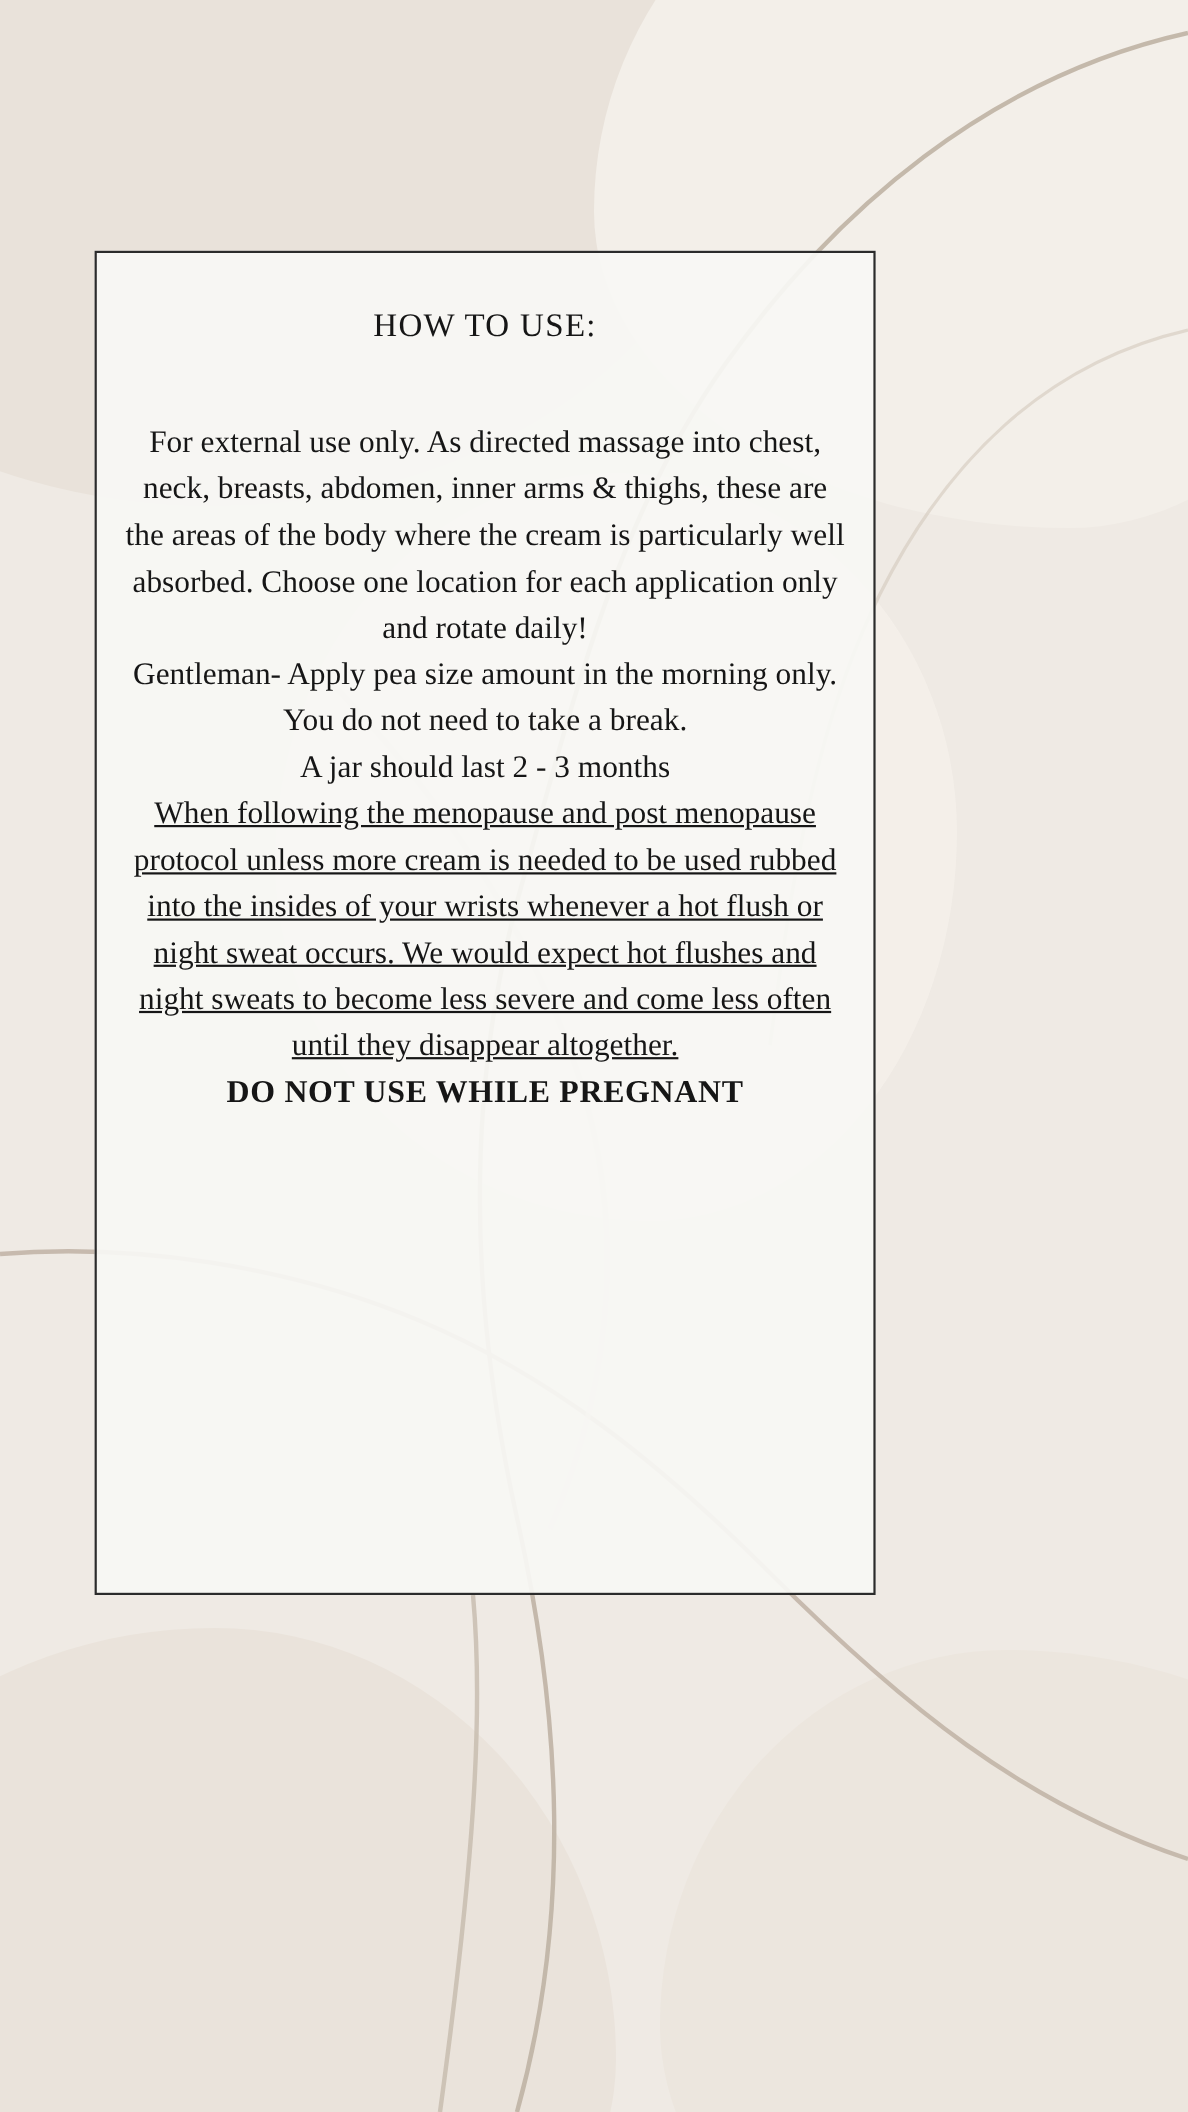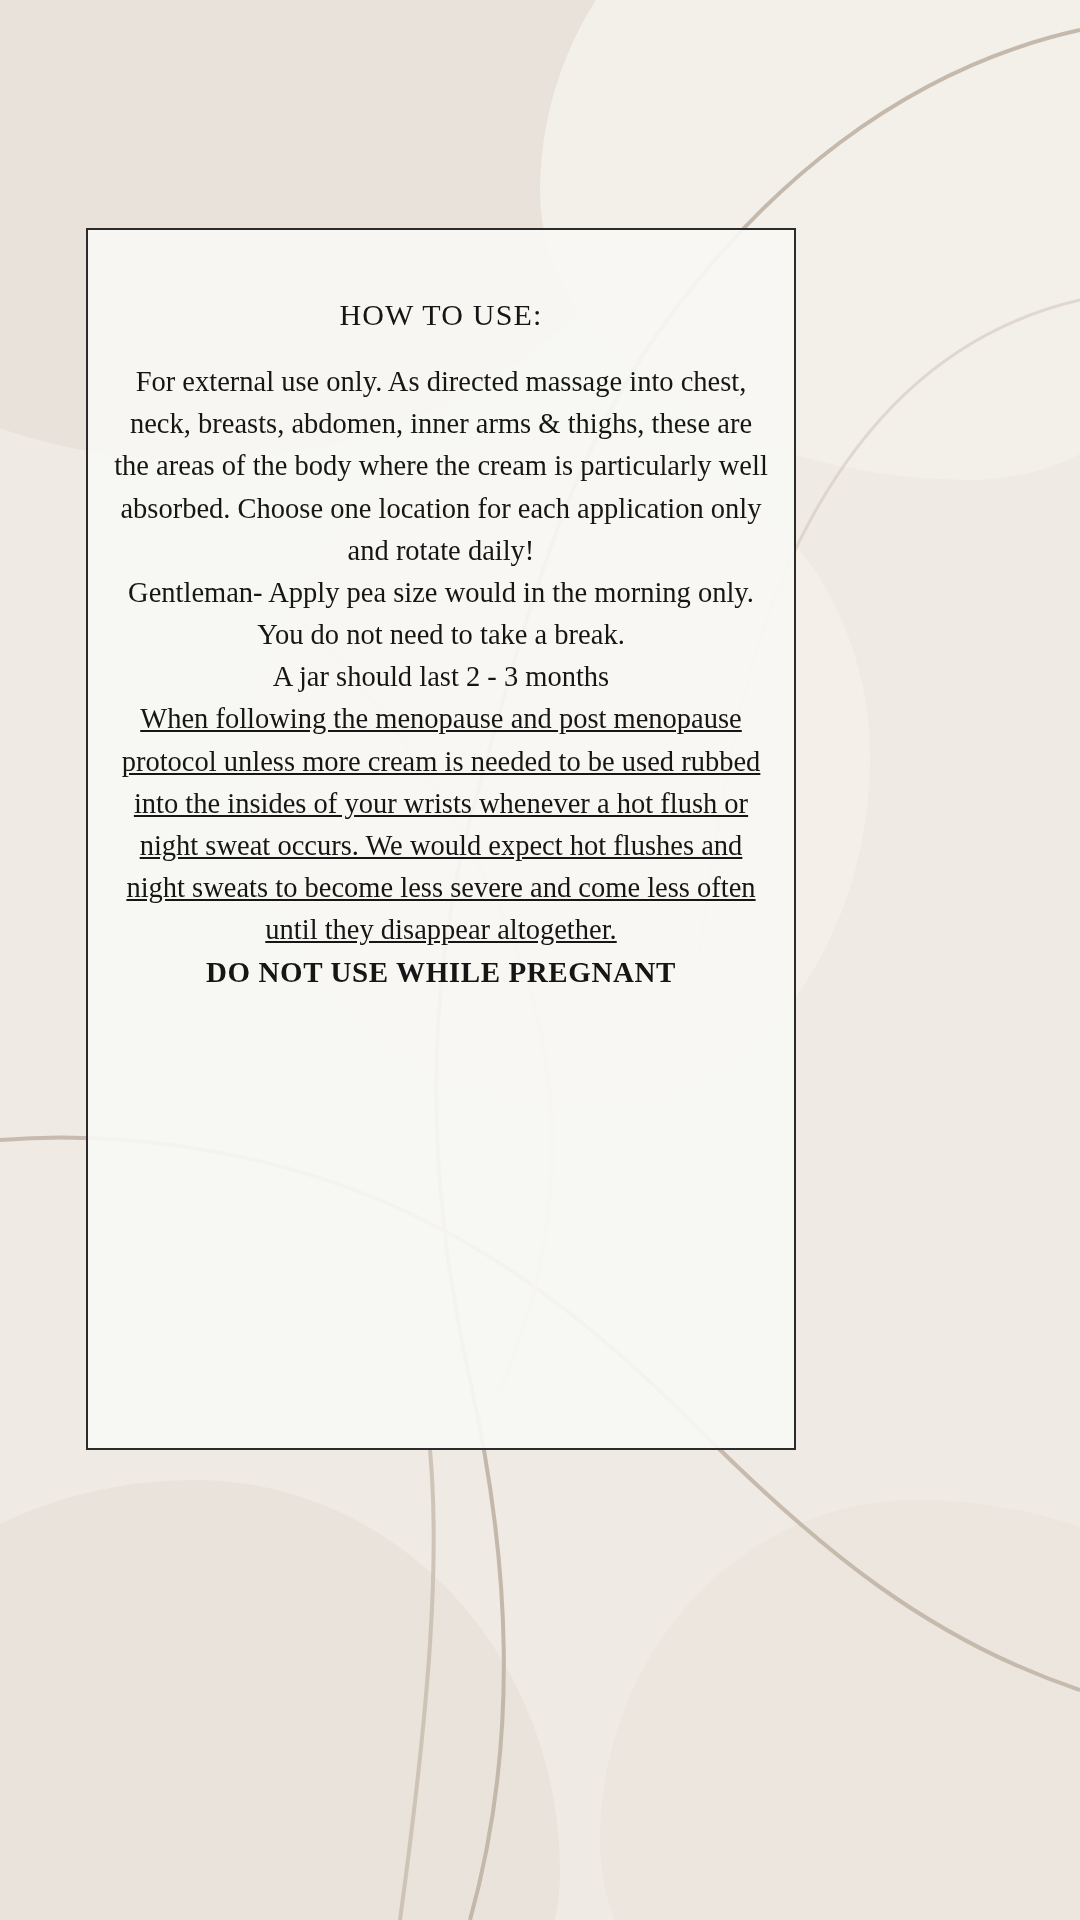--- a/index.html
+++ b/index.html
@@ -78,41 +78,41 @@
   .card {
     position: absolute;
     left: 86px;
     top: 228px;
     width: 710px;
     height: 1222px;
     box-sizing: border-box;
     border: 2px solid #2b2b2b;
     background: #f7f6f3;
     background: rgba(248, 247, 244, 0.93);
-    padding: 53px 26px 0 26px;
+    padding: 34px 26px 0 26px;
     text-align: center;
     color: #161616;
   }
 
   .card-title {
     font-size: 30px;
     letter-spacing: 1.2px;
     line-height: 1.2;
     margin: 14px 0 0 0;
     font-weight: 400;
   }
 
   .para {
     font-size: 28.5px;
     line-height: 1.48;
     margin: 0;
     padding: 0;
   }
 
-  .para-intro { margin-top: 28px; }
+  .para-intro { margin-top: 68px; }
   .para-ladies { margin-top: 58px; }
   .para-gentleman { margin-top: 0; }
   .para-jar { margin-top: 0; }
   .para-menopause { margin-top: 0; text-decoration: underline; }
 
   .footer-warning {
     font-size: 29px;
     letter-spacing: 0.6px;
     font-weight: bold;
   }
@@ -138,21 +138,21 @@
     </svg>
   </div>
 
   <div class="card">
 
     <h1 class="card-title">HOW TO USE:</h1>
 
     <p class="para para-intro">For external use only. As directed massage into chest, neck, breasts, abdomen, inner arms &amp; thighs, these are the areas of the body where the cream is particularly well absorbed. Choose one location for each application only and rotate daily!</p>
 
 
-    <p class="para para-gentleman">Gentleman- Apply pea size would in the morning only. You do not need to take a break.</p>
+    <p class="para para-gentleman">Gentleman- Apply pea size amount in the morning only. You do not need to take a break.</p>
 
     <p class="para para-jar">A jar should last 2 - 3 months</p>
 
     <p class="para para-menopause">When following the menopause and post menopause protocol unless more cream is needed to be used rubbed into the insides of your wrists whenever a hot flush or night sweat occurs. We would expect hot flushes and night sweats to become less severe and come less often until they disappear altogether.</p>
 
     <p class="para footer-warning">DO NOT USE WHILE PREGNANT</p>
 
   </div>
 </div>
 

